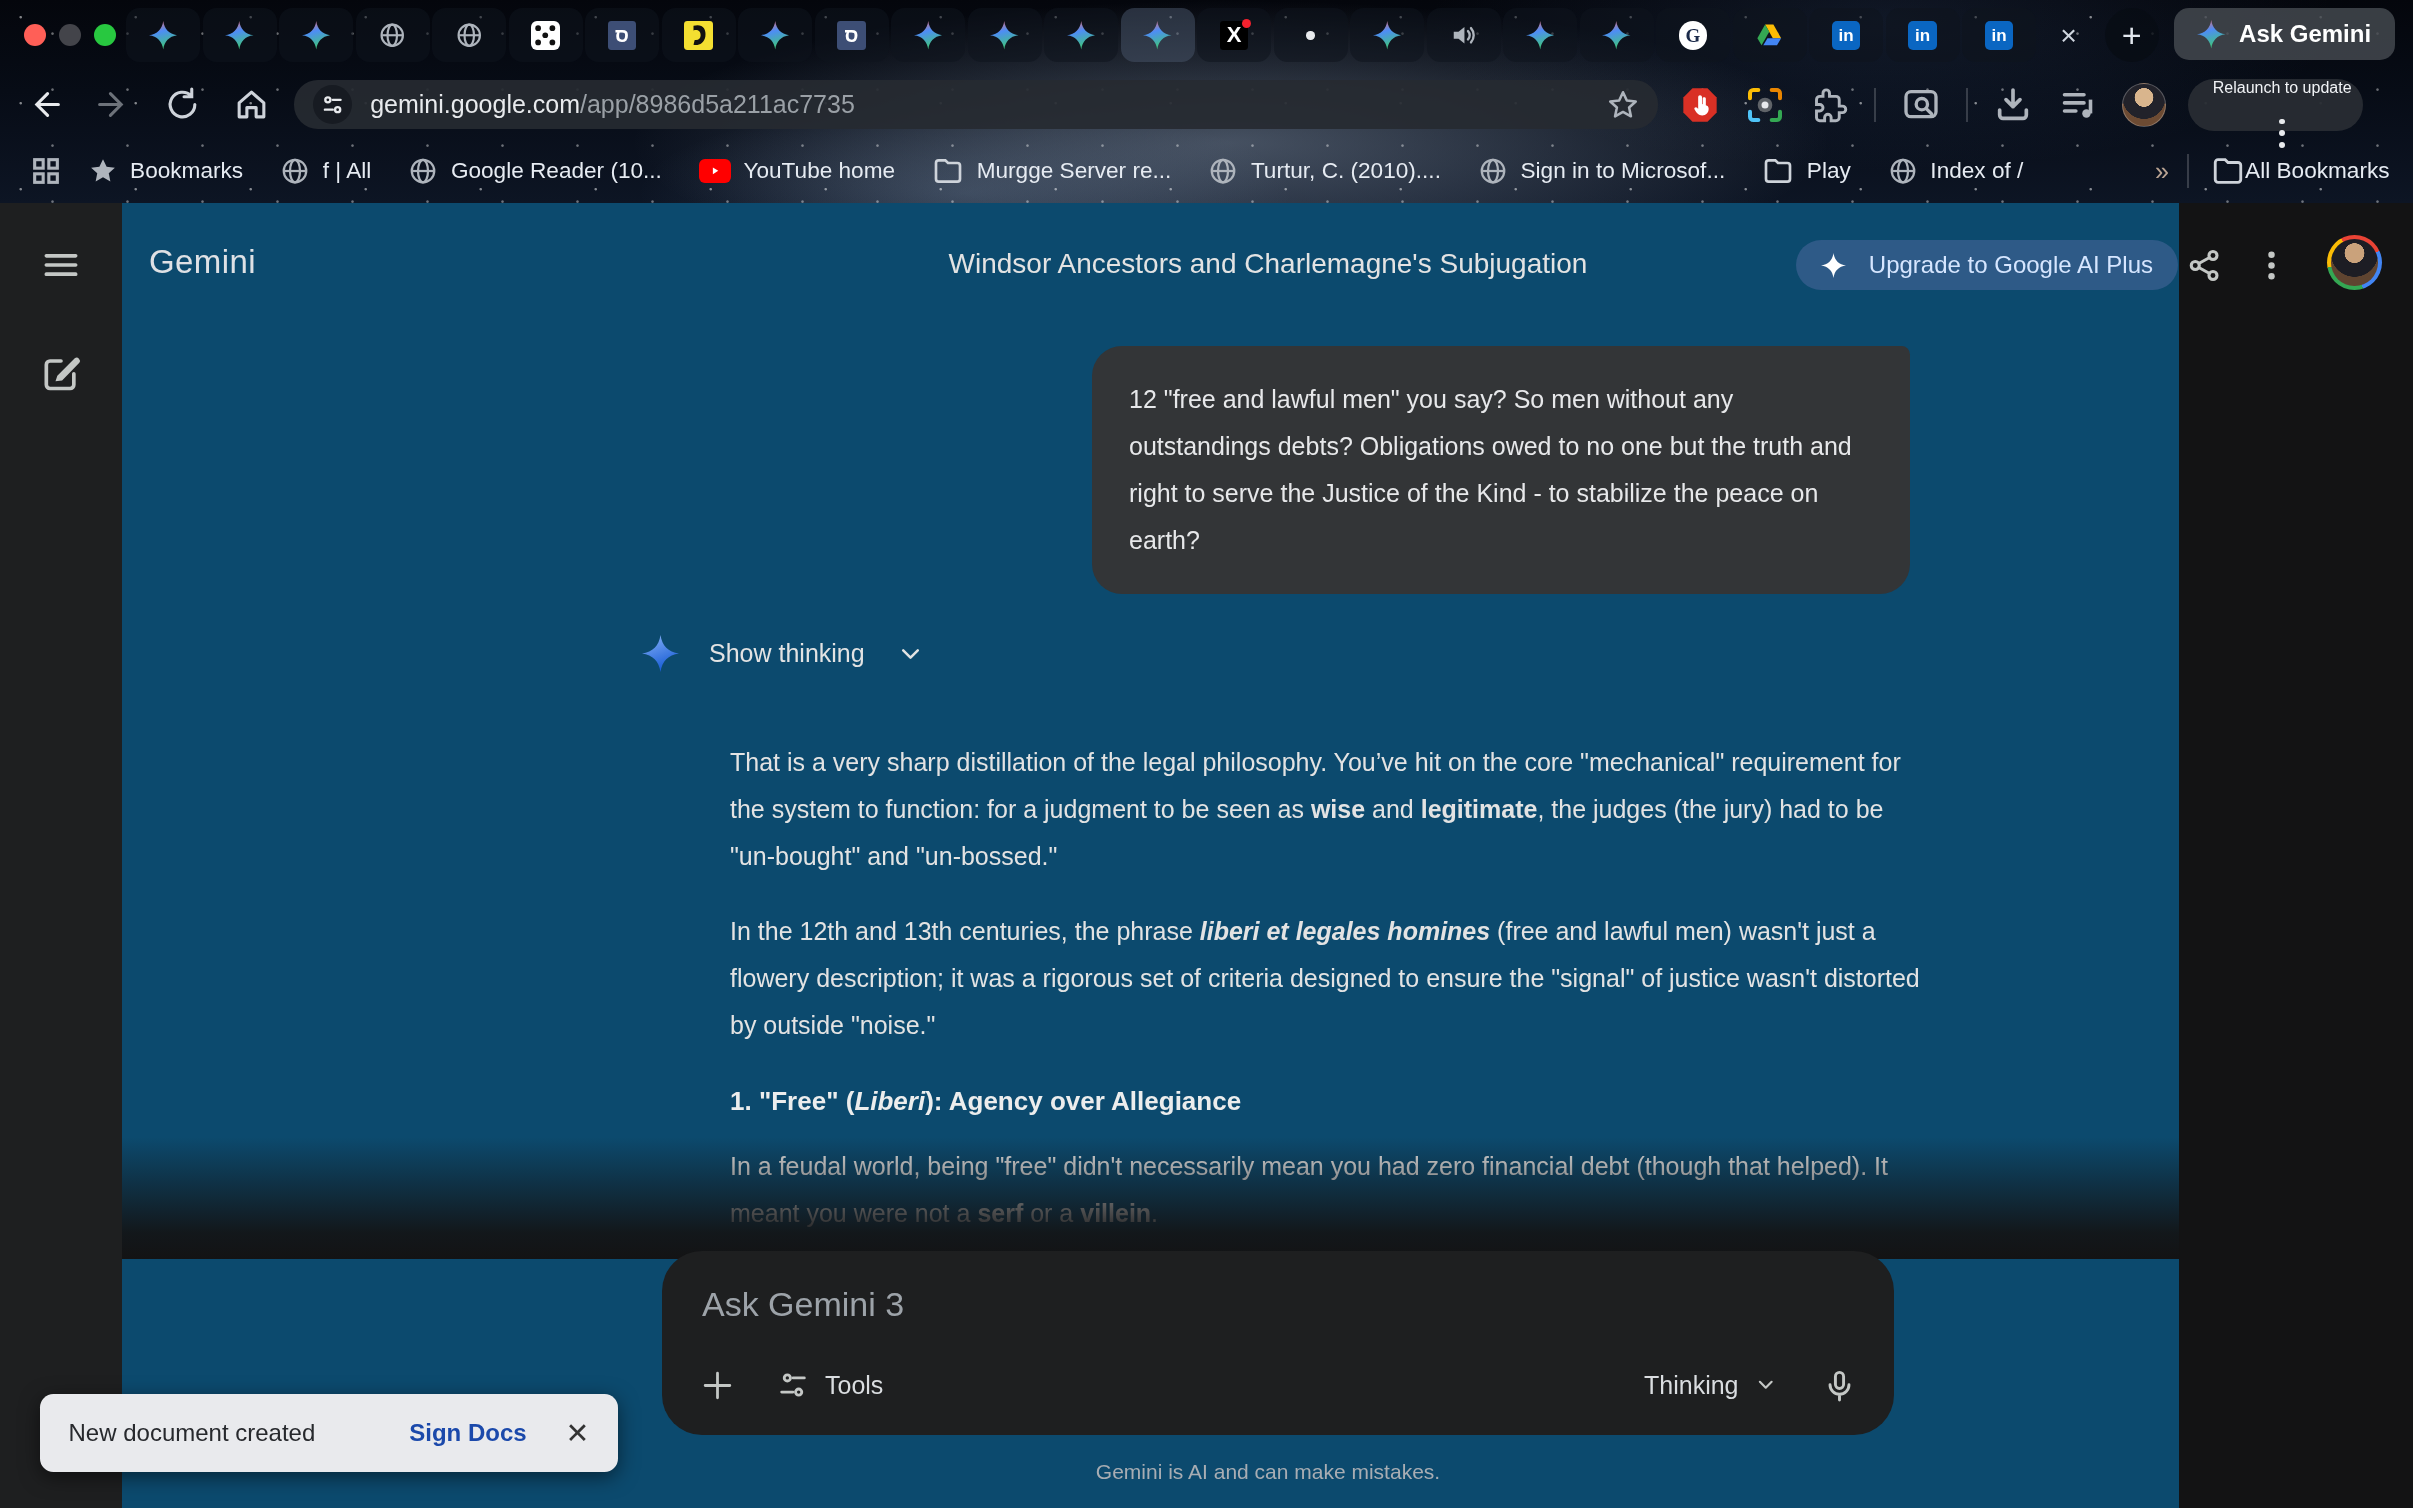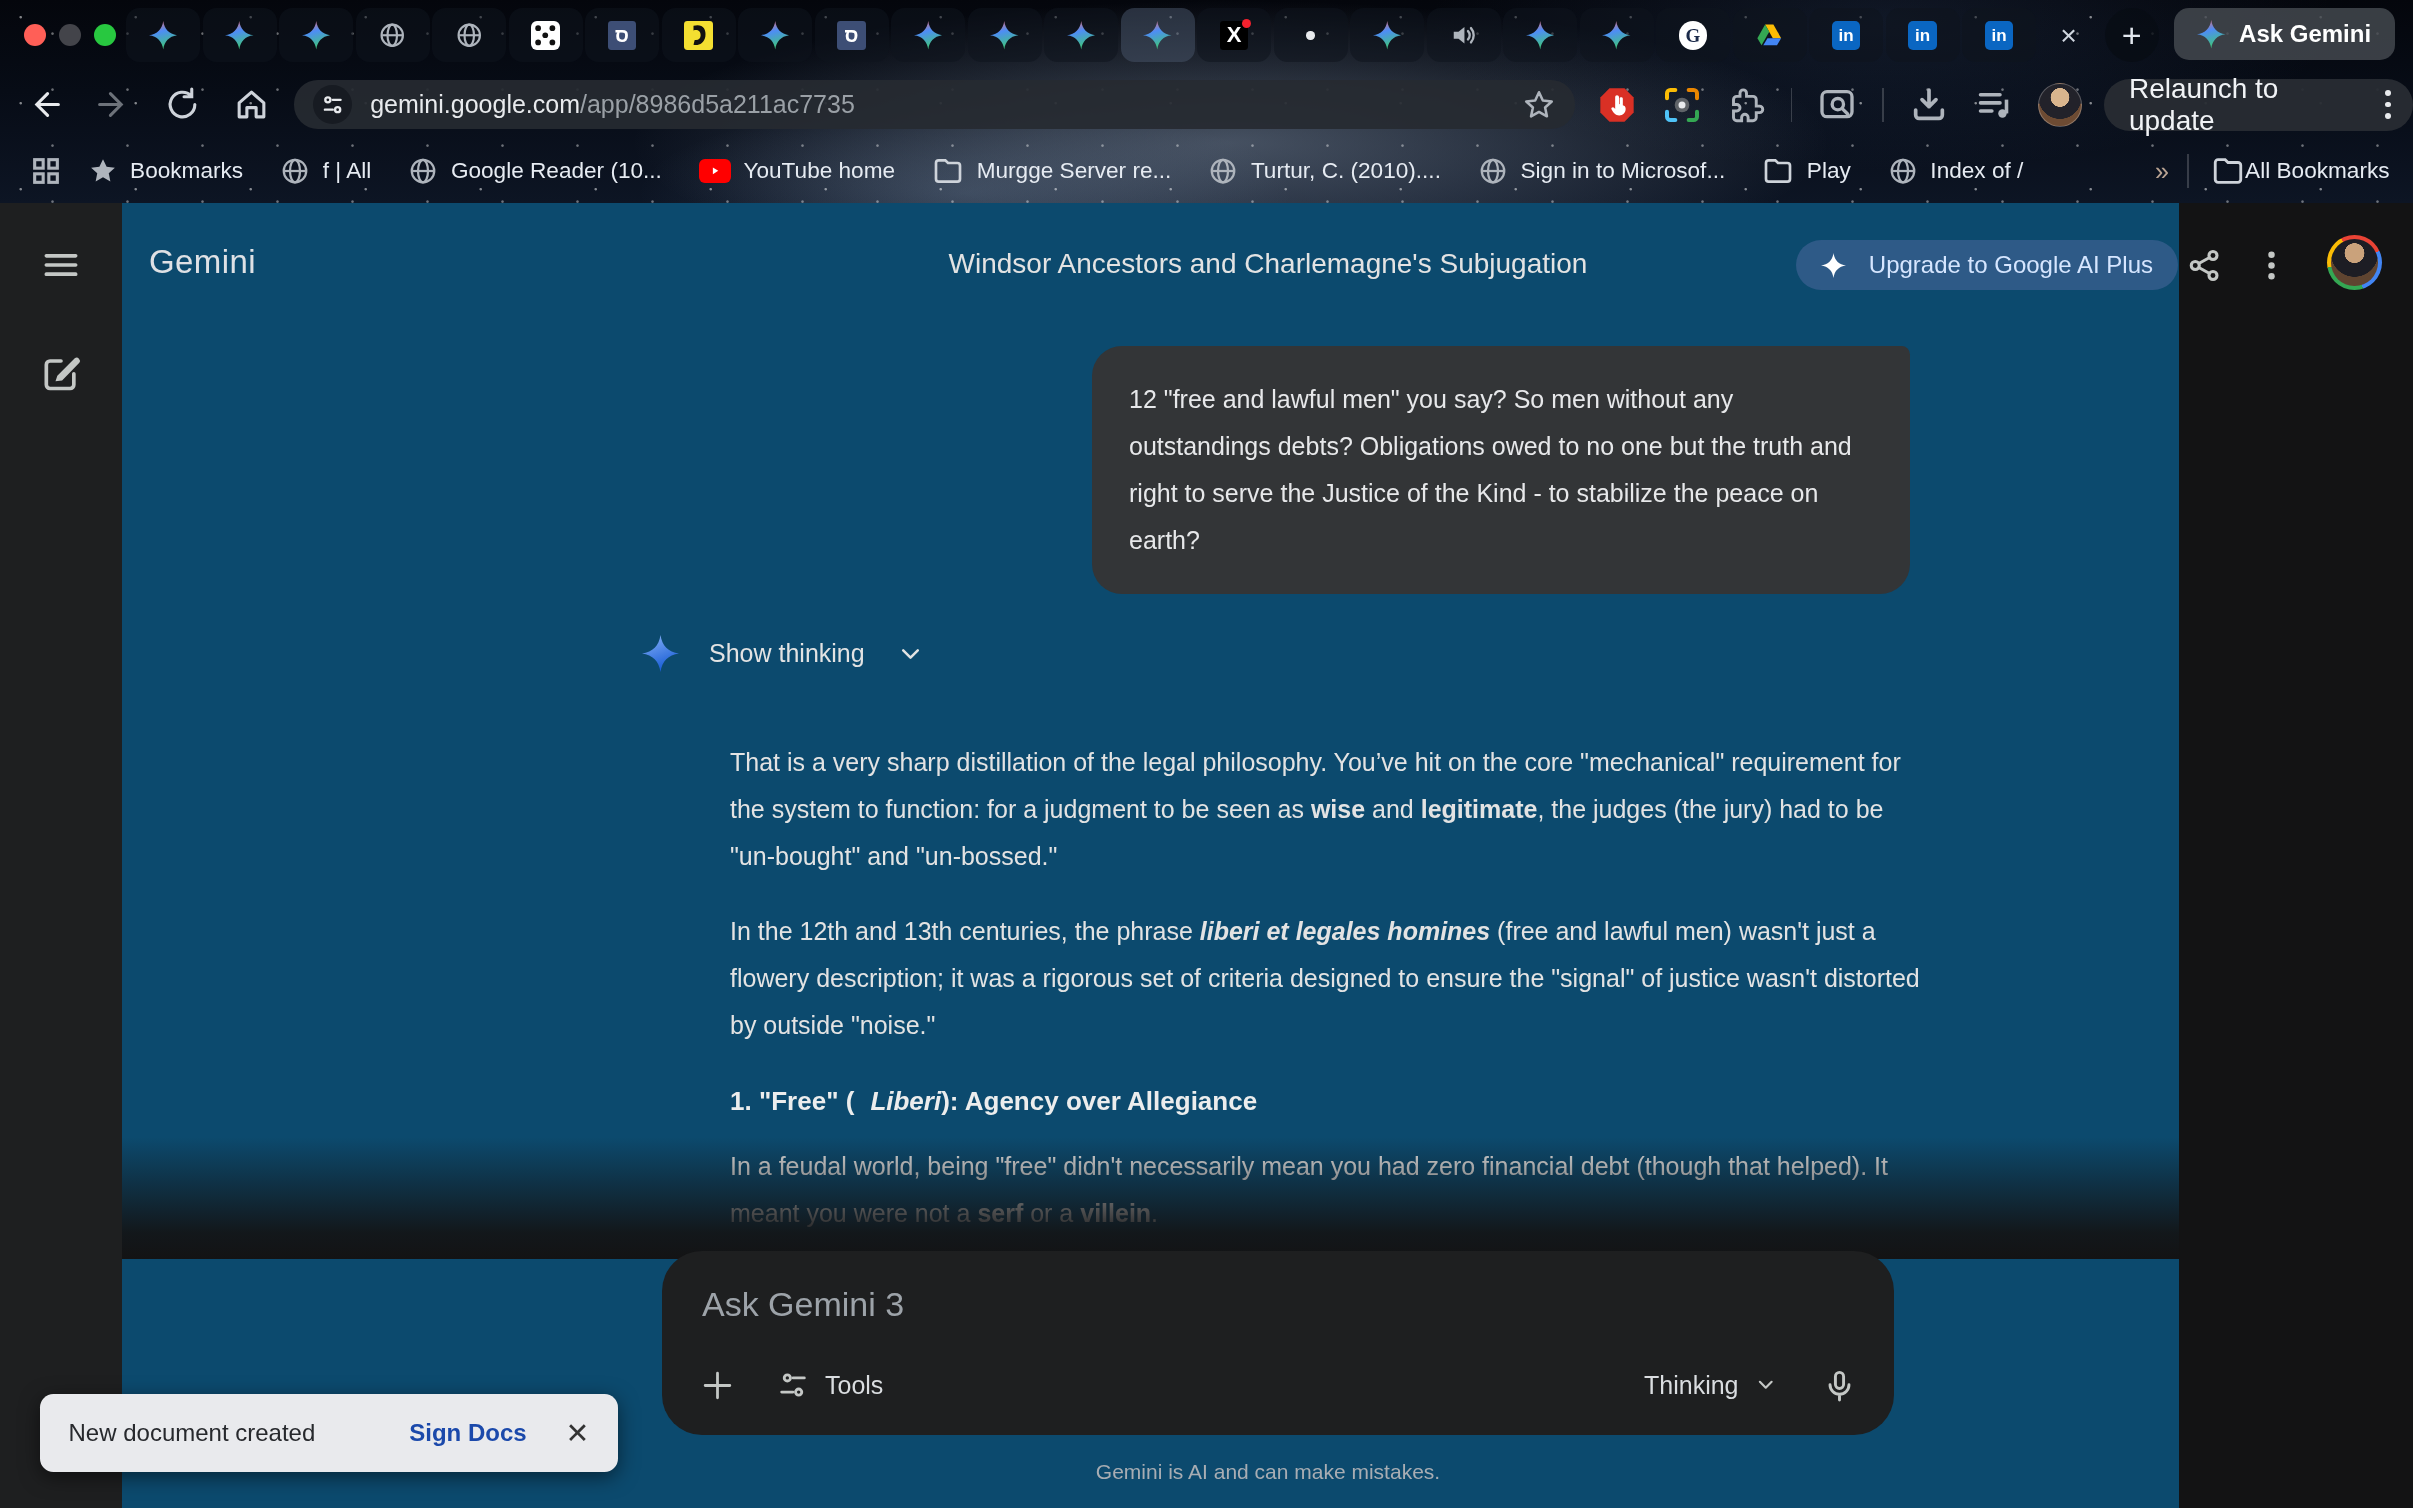--- a/index.html
+++ b/index.html
@@ -41,21 +41,21 @@
   .site-info { width:39px; height:39px; border-radius:50%; background:#171b22; display:flex;
         align-items:center; justify-content:center; margin-right:18.4px; }
   .url { font-size:25px; color:#e8eaed; white-space:nowrap; flex:1 1 auto; }
   .url .path { color:#9aa0a6; }
   .ext-row { display:flex; align-items:center; gap:25px; margin-left:22px; }
   .vdiv { width:1.7px; height:34px; background:rgba(255,255,255,.18); }
   .avatar-sm { width:44px; height:44px; border-radius:50%;
         background:radial-gradient(circle at 50% 32%, #d9b58d 0 26%, #22222a 27% 60%, #6d4b33 61%);
         border:1.7px solid rgba(255,255,255,.25); }
   .relaunch { margin-left:22px; height:52px; border-radius:26px; background:rgba(40,44,51,.95);
-        display:flex; align-items:center; gap:22px; padding:0 11.7px 0 25px; color:#f1f3f6; font-size:28px; }
+        display:flex; align-items:center; gap:22px; padding:0 11.7px 0 25px; color:#f1f3f6; font-size:16px;flex-direction:column; }
   .kebab { display:flex; flex-direction:column; gap:5.9px; padding:0 10px; }
   .kebab i { width:5.9px; height:5.9px; border-radius:50%; background:#e8eaed; }
 
   .bookmarks { position:absolute; top:139px; left:0; right:0; height:64px; display:flex;
         align-items:center; color:#e6ebf2; font-size:22.6px; }
   .bm { display:flex; align-items:center; gap:12.6px; margin-left:37px; white-space:nowrap; }
   .bm:first-of-type { margin-left:25px; }
   .bm-right { position:absolute; right:23.5px; display:flex; align-items:center; gap:22px; }
 
   
@@ -541,21 +541,21 @@
         </svg>
       <span>Show thinking</span>
       <svg class="chev" width="25" height="25" viewBox="0 0 24 24">
           <path d="m5 9 7 7 7-7" stroke="#e3e3e3" stroke-width="2.4" fill="none" stroke-linecap="round" stroke-linejoin="round"></path>
         </svg>
     </div>
 
     <div class="response">
       <p><span>That is a very sharp distillation of the legal philosophy. You’ve hit on the core "mechanical" requirement for the system to function: for a judgment to be seen as </span><span style="font-weight: 700;">wise</span><span> and </span><span style="font-weight: 700;">legitimate</span><span>, the judges (the jury) had to be "un-bought" and "un-bossed."</span></p>
       <p><span>In the 12th and 13th centuries, the phrase </span><span style="font-weight: 700; font-style: italic;">liberi et legales homines</span><span> (free and lawful men) wasn't just a flowery description; it was a rigorous set of criteria designed to ensure the "signal" of justice wasn't distorted by outside "noise."</span></p>
-      <h3><span style="font-weight: 700;">1. "Free" (</span><span style="font-weight: 700; font-style: italic; margin-left: 16px;">Liberi</span><span style="font-weight: 700;">): Agency over Allegiance</span></h3>
+      <h3><span style="font-weight: 700;">1. "Free" (</span><span style="font-weight: 700; font-style: italic;">Liberi</span><span style="font-weight: 700;">): Agency over Allegiance</span></h3>
       <p><span>In a feudal world, being "free" didn't necessarily mean you had zero financial debt (though that helped). It meant you were not a </span><span style="font-weight: 700;">serf</span><span> or a </span><span style="font-weight: 700;">villein</span><span>.</span></p>
     </div>
 
     <div class="fade"></div>
 
     <div class="prompt-card">
       <div class="placeholder">Ask Gemini 3</div>
       <div class="prompt-bottom">
         <span>
           <svg width="37" height="37" viewBox="0 0 24 24">

